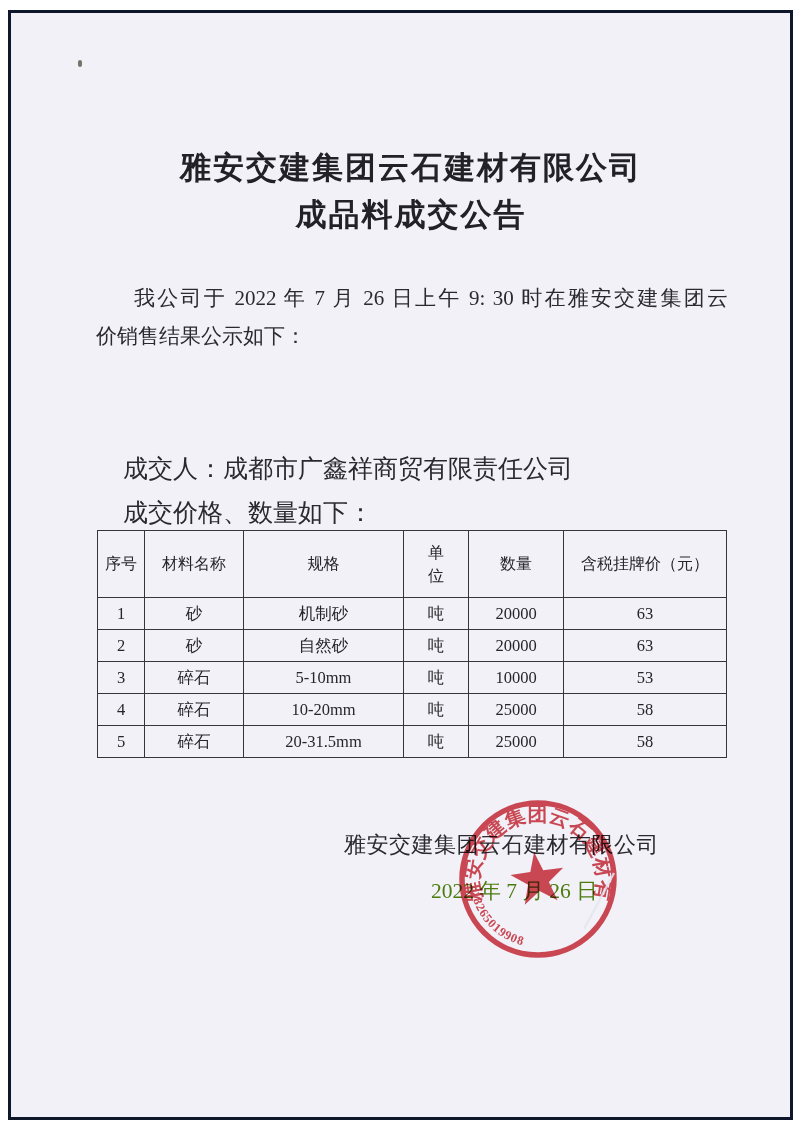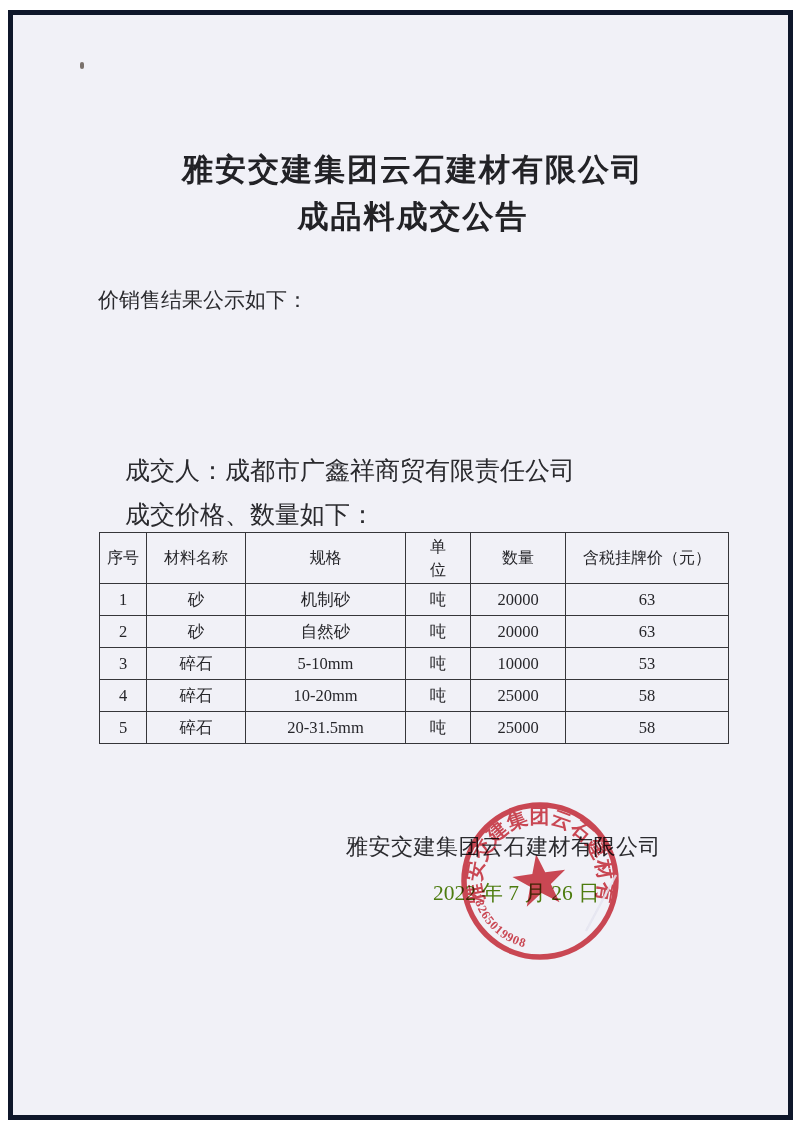--- a/index.html
+++ b/index.html
@@ -2,21 +2,21 @@
 <html><head>
 <meta charset="utf-8">
 <style>
   html,body{margin:0;padding:0;background:#ffffff;}
   .canvas{
     position:relative;width:800px;height:1131px;background:#ffffff;overflow:hidden;
     font-family:"Liberation Serif","DejaVu Serif",serif;color:#26262a;
   }
   .page{
     position:absolute;left:8px;top:10px;width:785px;height:1110px;
-    background:#f1f1f7;border:5px solid #0f172a;box-sizing:border-box;
+    background:#f1f1f7;border:3px solid #0f172a;box-sizing:border-box;
   }
   .speck{position:absolute;left:67px;top:47px;width:4px;height:7px;background:#5d5348;border-radius:2px;opacity:.8;}
   .title{
     position:absolute;left:0;top:131px;width:800px;text-align:center;
     font-size:31px;font-weight:700;line-height:47px;letter-spacing:2px;color:#222226;
   }
   .para{
     position:absolute;left:85px;top:266px;width:632px;
     font-size:21px;line-height:38px;color:#2a2a2e;
   }
@@ -29,21 +29,21 @@
   .winner{top:441px;}
   .price-intro{top:485px;}
   table.deal{
     position:absolute;left:86px;top:517px;width:629px;border-collapse:collapse;
     table-layout:fixed;font-size:16.5px;color:#26262a;
   }
   table.deal th,table.deal td{
     border:1.6px solid #36363a;text-align:center;vertical-align:middle;
     padding:0;font-weight:400;overflow:hidden;
   }
-  table.deal thead tr{height:51px;}
+  table.deal thead tr{height:67px;}
   table.deal tbody tr{height:32px;}
   table.deal th{font-size:16px;}
   th.spec-h{text-align:left;padding-left:34px;}
   td.spec-c{padding-right:45px;}
   .unit-wrap{display:inline-block;width:1.15em;line-height:1.45;word-break:break-all;}
   .sig-company{
     position:absolute;left:333px;top:817px;font-size:22px;letter-spacing:.5px;color:#2a2a2e;
   }
   .sig-date{
     position:absolute;left:420px;top:863px;font-size:21.5px;color:#4d7c0f;
@@ -61,20 +61,21 @@
   <div class="page">
 
     <div class="speck"></div>
 
     <div class="title">
       <div>雅安交建集团云石建材有限公司</div>
       <div>成品料成交公告</div>
     </div>
 
     <div class="para">
+      <div class="jline indent">我公司于 2022 年 7 月 26 日上午 9: 30 时在雅安交建集团云</div>
       <div>价销售结果公示如下：</div>
     </div>
 
     <div class="subline winner">成交人：成都市广鑫祥商贸有限责任公司</div>
     <div class="subline price-intro">成交价格、数量如下：</div>
 
     <table class="deal">
       <colgroup>
         <col style="width:47px">
           <col style="width:99px">

